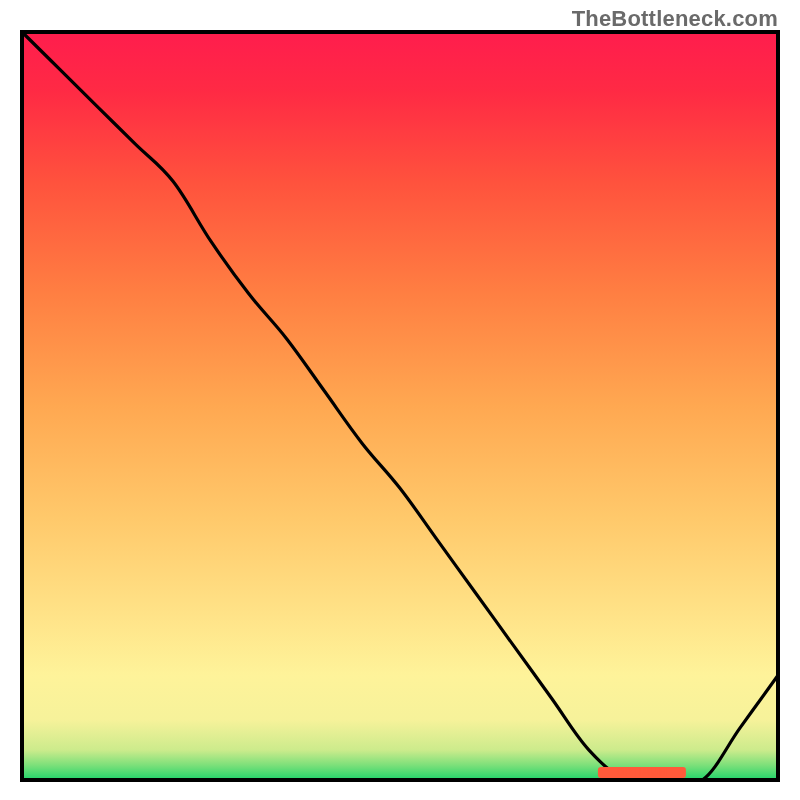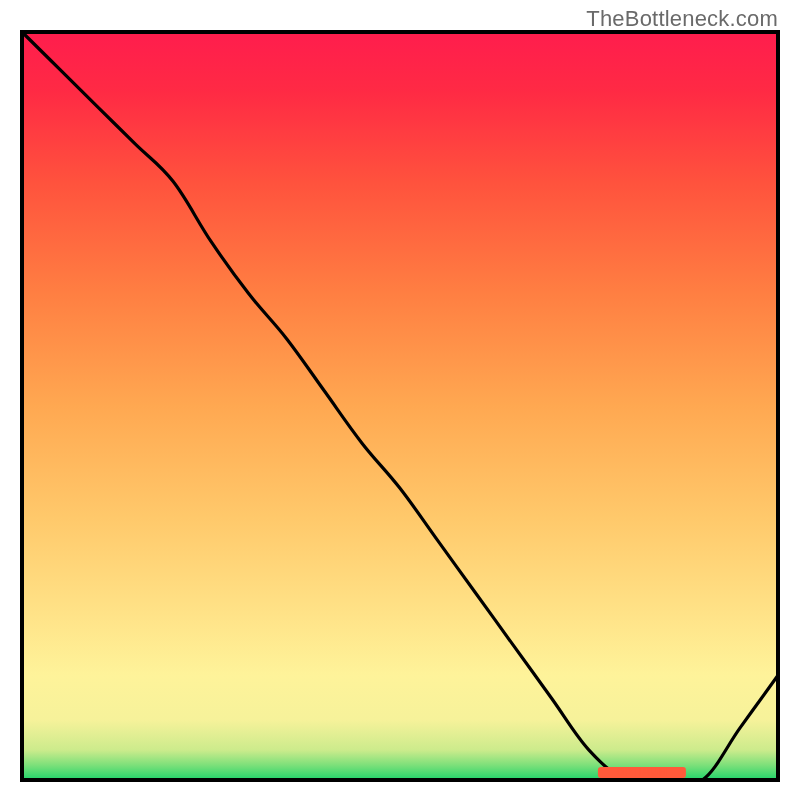--- a/index.html
+++ b/index.html
@@ -9,21 +9,21 @@
     background: #ffffff;
     font-family: Arial, Helvetica, sans-serif;
     overflow: hidden;
     position: relative;
   }
   .watermark {
     position: absolute;
     top: 6px;
     right: 22px;
     font-size: 22px;
-    font-weight: normal;
+    font-weight: bold;
     color: #6a6a6a;
     font-family: Arial, sans-serif;
     letter-spacing: 0.2px;
   }
   .plot-wrap {
     position: absolute;
     left: 20px;
     top: 30px;
     width: 708px;
     height: 752px;

